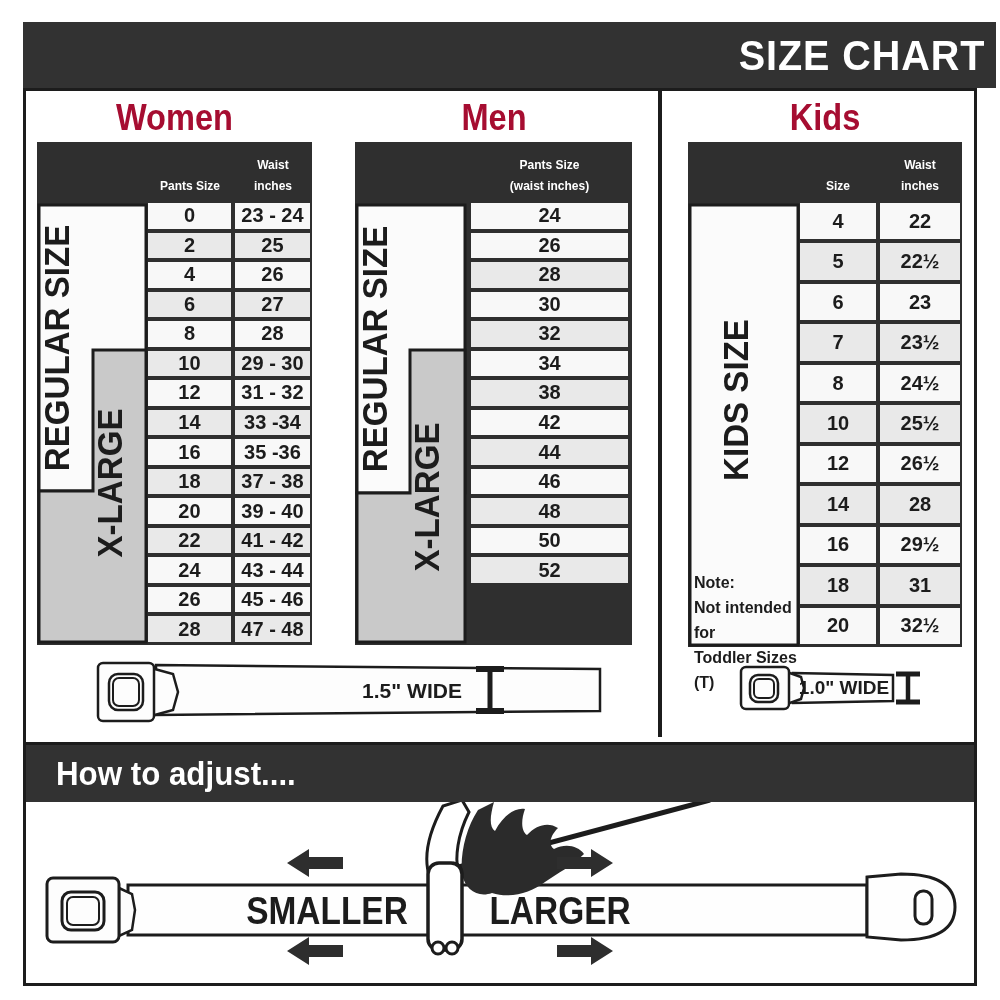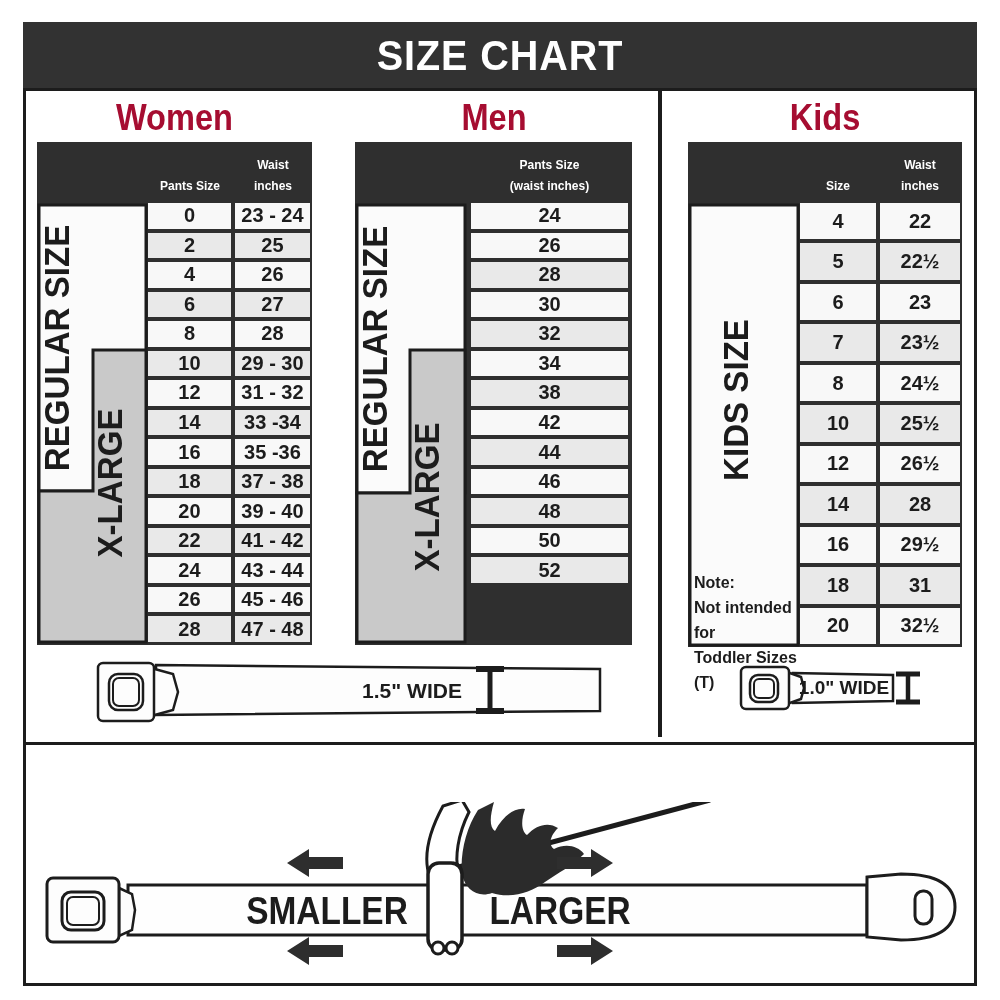--- a/index.html
+++ b/index.html
@@ -2,21 +2,21 @@
 <html><head>
 <meta charset="utf-8">
 <style>
   html,body{margin:0;padding:0;background:#fff;}
   .page{position:relative;width:1000px;height:1000px;background:#fff;
         font-family:"Liberation Sans",sans-serif;color:#1c1c1c;overflow:hidden;}
   .abs{position:absolute;}
 
   
   .banner{left:23px;top:22px;width:954px;height:66px;background:#323232;
-          display:flex;align-items:center;justify-content:center;}
+          display:flex;align-items:center;justify-content:flex-end;padding-left:19px;}
   .banner h1{margin:0;color:#fff;font-size:43px;font-weight:bold;letter-spacing:1px;
              transform:scaleX(.92);}
 
   
   .tables{left:23px;top:88px;width:954px;height:799px;background:#fff;
           border:3px solid #1c1c1c;box-sizing:border-box;}
   .divider{left:632px;top:-3px;width:4px;height:649px;background:#1c1c1c;}
   .hd{top:6px;height:42px;margin:0;text-align:center;color:#A60D31;
       font-size:37px;font-weight:bold;}
   .hd span{display:inline-block;transform:scaleX(.88);}
@@ -268,20 +268,23 @@
       <text class="svgtxt" font-size="19" text-anchor="middle" x="111" y="36">1.0" WIDE</text>
       <g stroke="#1c1c1c">
         <line x1="175" y1="17" x2="175" y2="43" stroke-width="4.5"></line>
         <line x1="163" y1="16" x2="187" y2="16" stroke-width="5"></line>
         <line x1="163" y1="44" x2="187" y2="44" stroke-width="5"></line>
       </g>
     </svg>
   </section>
 
   <section class="abs adjust">
+    <div class="adjust-bar">
+      <span>How to adjust....</span>
+    </div>
     <div class="adjust-canvas">
       <svg width="948" height="181" viewBox="0 0 948 181">
 
         <path d="M102,83 L841,83 L841,133 L102,133 Z" fill="#fefefe" stroke="#1c1c1c" stroke-width="3"></path>
 
         <polygon points="93,86 106,92 109,108 106,128 93,134" fill="#fdfdfd" stroke="#1c1c1c" stroke-width="2.5"></polygon>
         <rect x="21" y="76" width="72" height="64" rx="6" fill="#fdfdfd" stroke="#1c1c1c" stroke-width="3"></rect>
         <rect x="36" y="90" width="42" height="38" rx="9" fill="none" stroke="#1c1c1c" stroke-width="3"></rect>
         <rect x="41" y="95" width="32" height="28" rx="6" fill="none" stroke="#1c1c1c" stroke-width="2"></rect>
 

